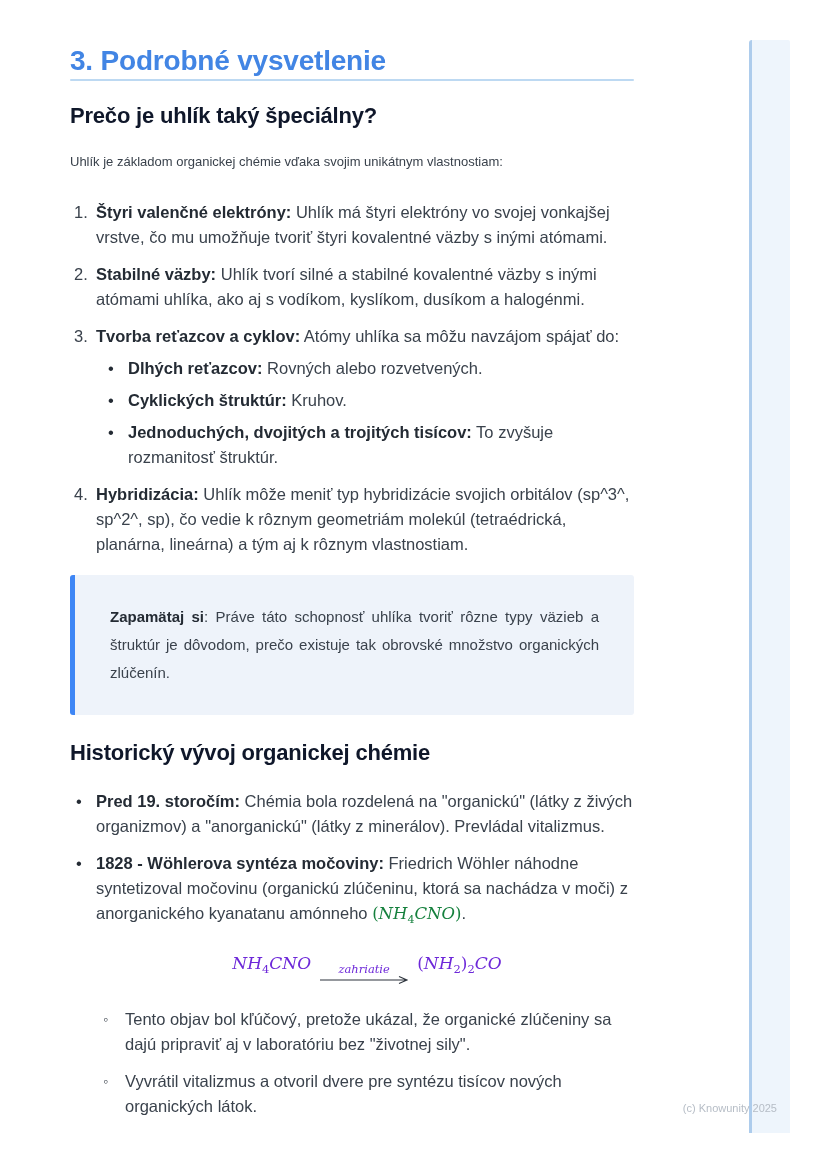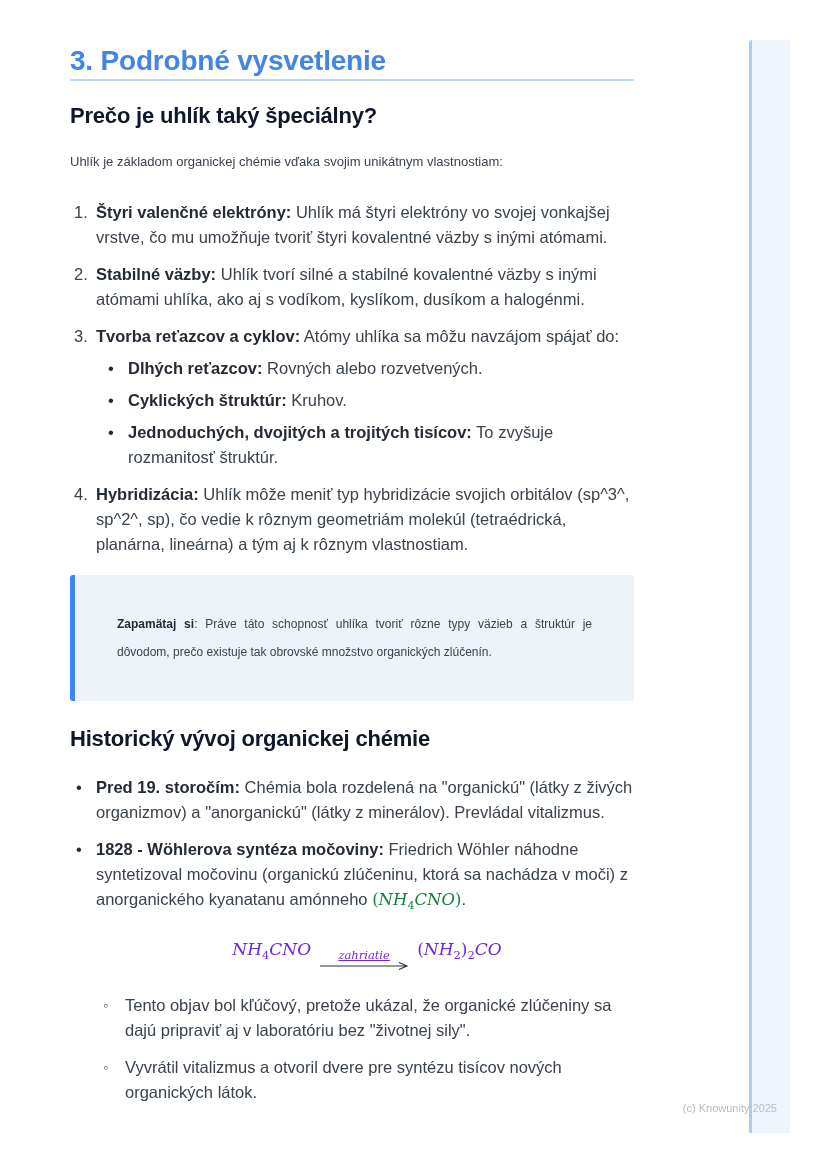--- a/index.html
+++ b/index.html
@@ -35,31 +35,31 @@
   ul.bullets > li { position: relative; padding-left: 26px; margin-bottom: 12px; }
   ul.bullets > li > .dot { position: absolute; left: 6px; top: 0; color: #242b34; }
   ul.circles { list-style: none; margin: 21px 0 0 33px; padding: 0; font-size: 16.5px; line-height: 25px; }
   ul.circles > li { position: relative; padding-left: 22px; margin-bottom: 12px; }
   ul.circles > li > .circ { position: absolute; left: 0; top: 0; font-size: 14px; color: #3a424c; }
   .callout {
     margin: 18px 0 24px; background: #eef3fa;
     border-left: 5px solid #3e86f5; border-radius: 3px;
     padding: 19px 26px;
   }
-  .callout p { margin: 16px; font-size: 12px; line-height: 28px; text-align: justify; }
+  .callout p { margin: 9px; font-size: 15px; line-height: 28px; text-align: justify; }
   .equation {
     margin: 21px 0 22px 30px; text-align: center;
     font-family: "DejaVu Serif", serif; font-size: 17px; color: #6d28d9;
     white-space: nowrap;
   }
   .math .mi { font-style: italic; }
   .math .mo { font-style: normal; }
   .math sub { font-size: 11.5px; font-style: normal; }
   .xarrow { display: inline-flex; flex-direction: column; align-items: center; margin: 0 7px; vertical-align: -4px; }
-  .xarrow .xlabel { font-size: 11.5px; font-style: italic; line-height: 12px; margin-bottom: 0px; text-decoration: underline; }
+  .xarrow .xlabel { font-size: 11.5px; font-style: italic; line-height: 12px; margin-bottom: 0px; }
   .xarrow svg { display: block; }
   .inline-math { font-family: "DejaVu Serif", serif; font-size: 16.5px; color: #15803d; }
   .inline-math .mi { font-style: italic; }
   .inline-math sub { font-size: 11px; font-style: normal; }
   .footer {
     position: absolute; top: 1102px; right: 51px;
     font-size: 11px; color: #b6bdc6; z-index: 3;
   }
   .scroll-strip {
     position: absolute; top: 40px; left: 749px; width: 38px; height: 1093px;

